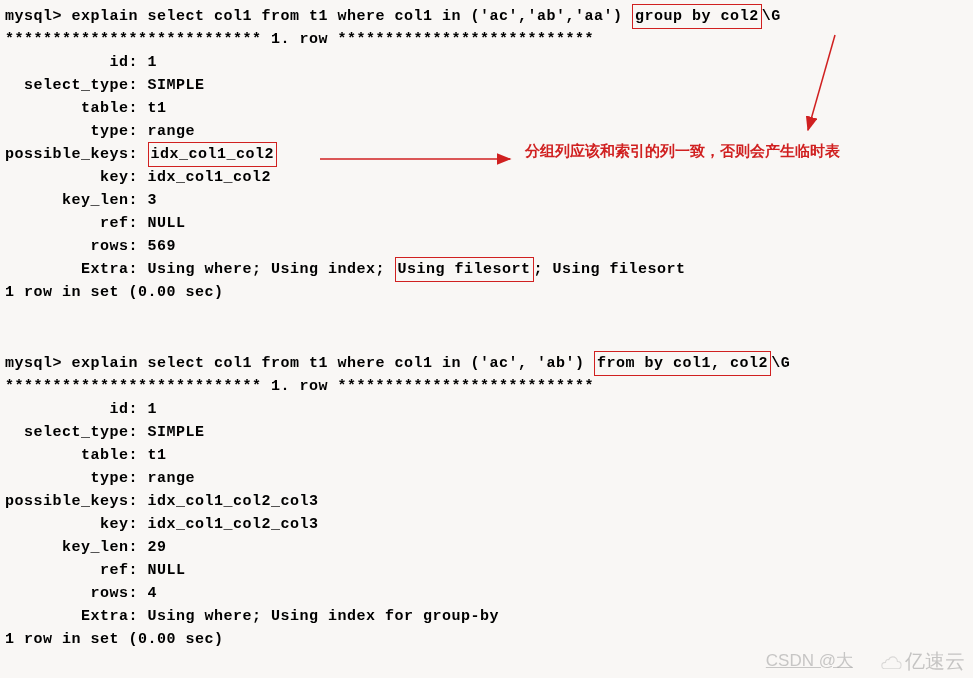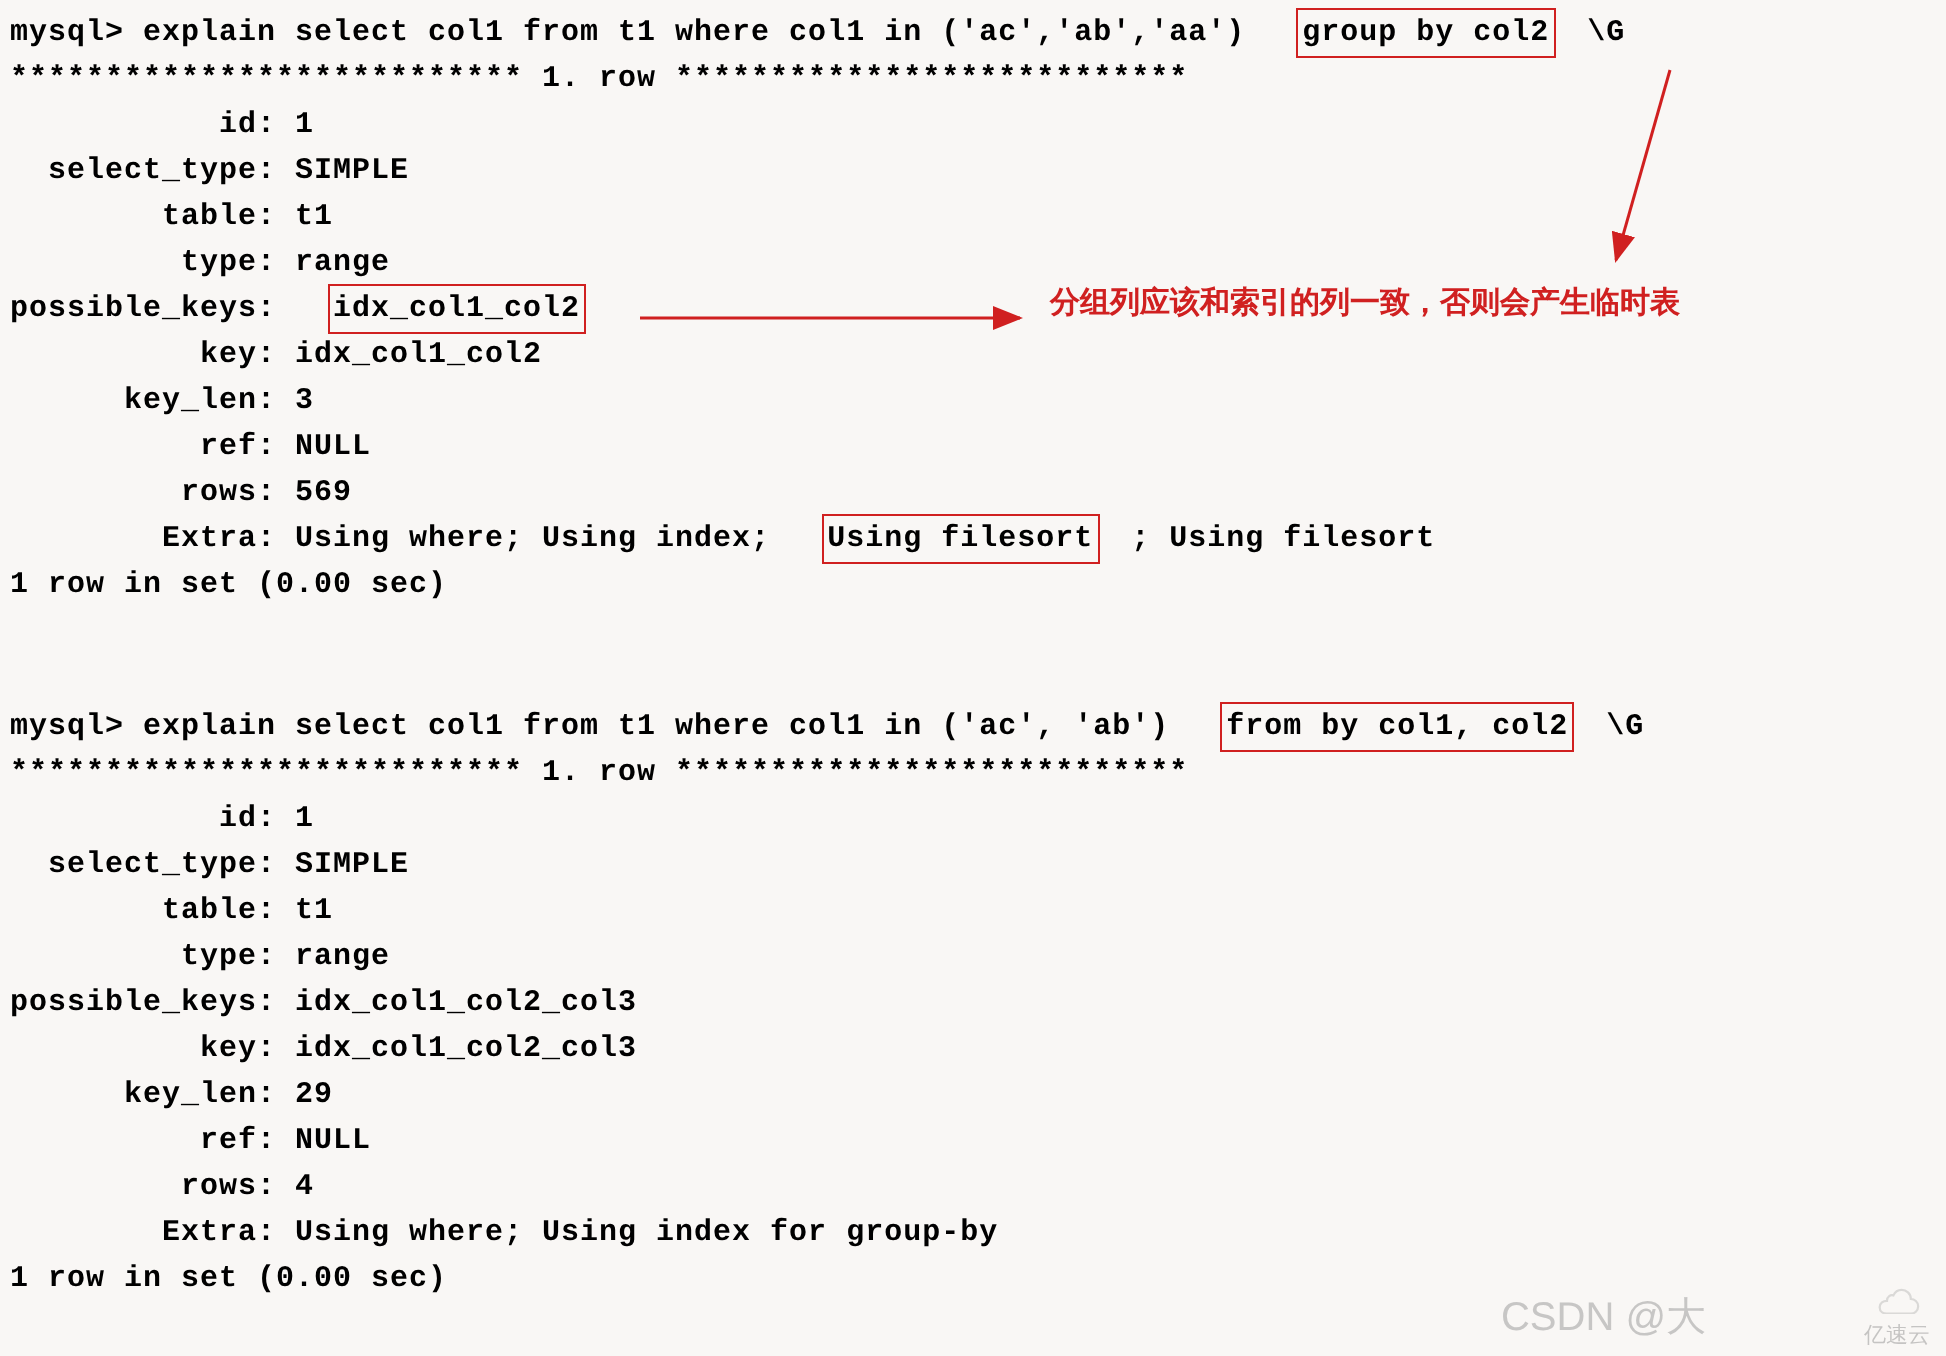--- a/index.html
+++ b/index.html
@@ -17,21 +17,21 @@
       overflow: hidden;
     }
     .line {
       white-space: pre;
       line-height: 23px;
     }
     .boxed {
       border: 1.5px solid #d02020;
       display: inline-block;
       padding: 0 2px;
-      margin: -2px 16px;
+      margin: -2px 0;
     }
     .annotation {
       color: #d02020;
       font-family: -apple-system, 'Microsoft YaHei', sans-serif;
       font-weight: bold;
       font-size: 15px;
       position: absolute;
       letter-spacing: 0;
     }
     .arrow {
@@ -41,38 +41,38 @@
       overflow: visible;
     }
     .spacer {
       height: 48px;
     }
     .watermark-csdn {
       position: absolute;
       bottom: 6px;
       right: 120px;
       font-family: sans-serif;
-      font-size: 20px;
+      font-size: 17px;
       color: rgba(150,150,150,0.5);
       font-weight: normal;
       letter-spacing: 0;
+      text-decoration: underline;
     }
     .watermark-yisu {
       position: absolute;
       bottom: 3px;
       right: 8px;
       font-family: sans-serif;
-      font-size: 11px;
+      font-size: 20px;
       color: rgba(120,120,120,0.4);
       font-weight: normal;
       letter-spacing: 0;
       display: flex;
       align-items: center;
       gap: 3px;
-      flex-direction: column;
     }
     .cloud-icon {
       width: 22px;
       height: 15px;
       opacity: 0.4;
     }
   </style>
 </head>
 <body>
 

